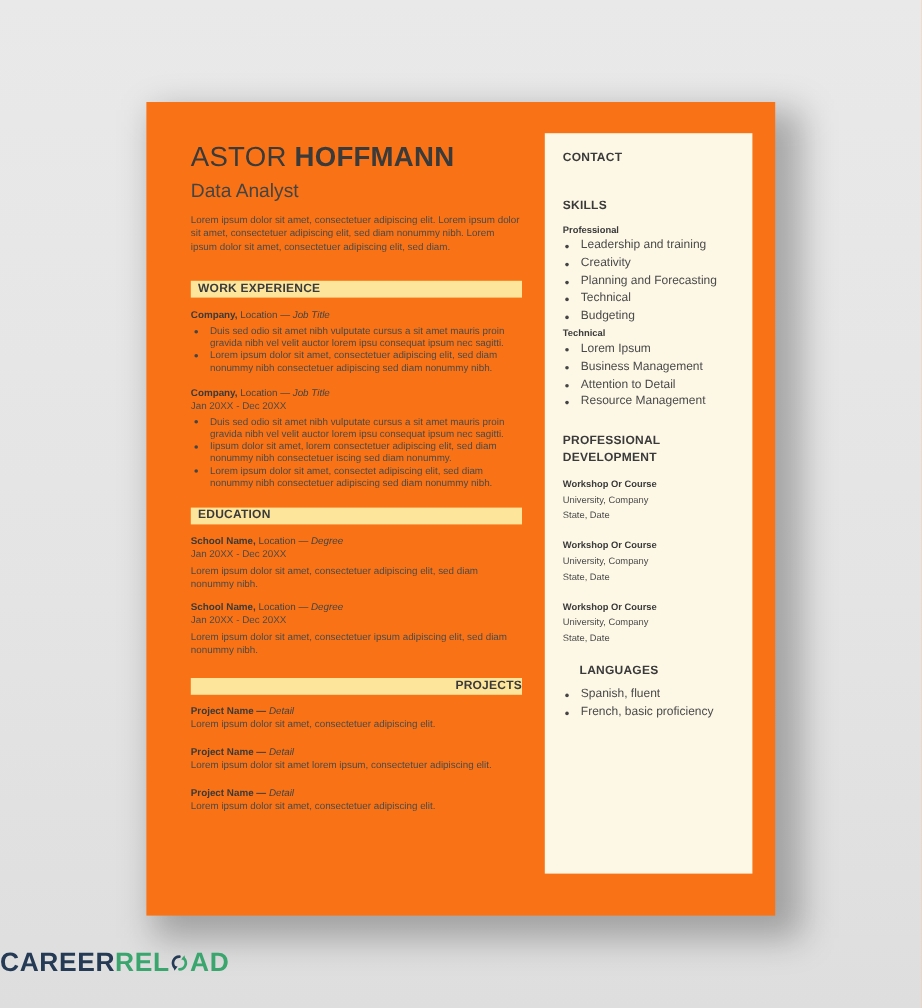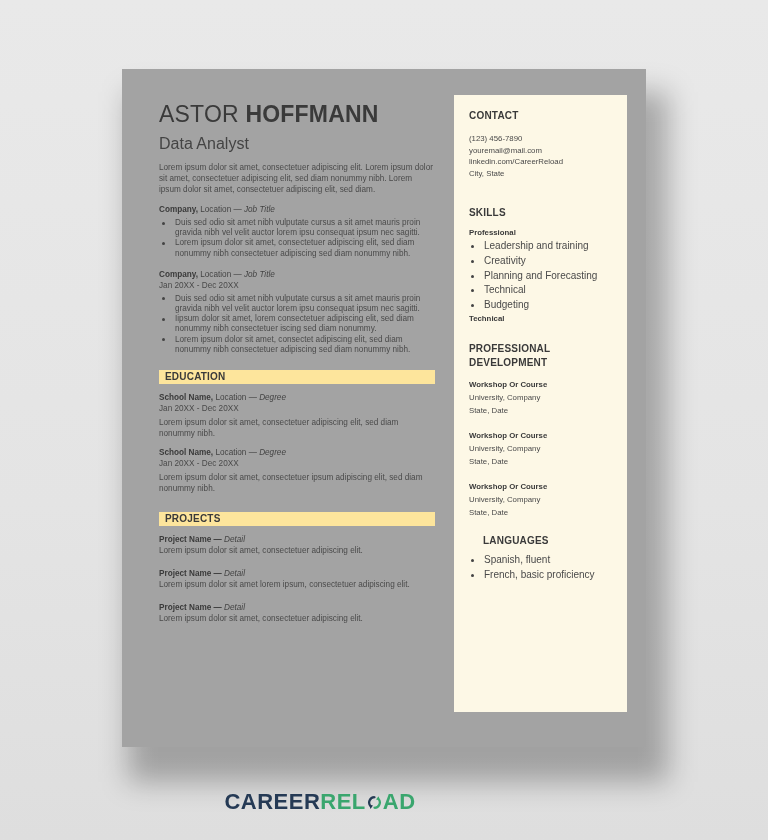--- a/index.html
+++ b/index.html
@@ -7,22 +7,22 @@
       width: 768px; height: 840px; overflow: hidden; position: relative;
       background: linear-gradient(180deg, #e9e9e9 0%, #e4e4e4 60%, #dedede 100%);
       font-family: "Liberation Sans", sans-serif;
       color: #444;
     }
     .shadow {
       position: absolute; left: 128px; top: 92px; width: 540px; height: 690px;
       background: rgba(0,0,0,0.28); filter: blur(14px);
     }
     .page {
-      position: absolute; left: 122px; top: 69px; width: 524px; height: 678px;
-      background: #a3a3a3;
+      position: absolute; left: 122px; top: 85px; width: 524px; height: 678px;
+      background: #f97316;
     }
     .main { position: absolute; left: 37px; top: 32px; width: 276px; }
     .name { font-size: 23px; color: #3a3a3a; letter-spacing: 0.2px; line-height: 26px; }
     .name b { font-weight: bold; }
     .title { font-size: 16px; color: #444; margin-top: 8px; }
     .summary { font-size: 8.2px; line-height: 11px; color: #4a4a4a; margin-top: 9px; }
     .sec-head {
       background: #fde59c; height: 14px; line-height: 14px;
       font-size: 10px; font-weight: bold; color: #3a3a3a; padding-left: 6px;
       letter-spacing: 0.2px;
@@ -54,40 +54,41 @@
       position: relative; padding-left: 15px; font-size: 10px; line-height: 14.8px; color: #4a4a4a;
     }
     .side-bullets li::before {
       content: ""; position: absolute; left: 2px; top: 6px; width: 3px; height: 3px;
       border-radius: 50%; background: #444;
     }
     .side-entry-title { font-size: 7.8px; font-weight: bold; color: #3a3a3a; line-height: 13px; }
     .side-entry-line { font-size: 7.8px; color: #4a4a4a; line-height: 13px; }
 
     .logo {
-      position: absolute; left: 0; width: 640px; top: 789px; text-align: center;
+      position: absolute; left: 0; width: 640px; top: 789px; 
       font-size: 22px; font-weight: bold; letter-spacing: 0.5px; line-height: 26px;
     }
     .logo .career { color: #253a55; }
     .logo .reload { color: #3aa66e; }
     .logo .o-icon {
       display: inline-block; width: 15px; height: 15px; vertical-align: -1px; margin: 0 1px;
     }
   </style>
 </head>
 <body>
 
 <div class="shadow"></div>
 
 <div class="page">
   <div class="main">
     <div class="name"><span>ASTOR</span> <b>HOFFMANN</b></div>
     <div class="title">Data Analyst</div>
     <div class="summary">Lorem ipsum dolor sit amet, consectetuer adipiscing elit. Lorem ipsum dolor sit amet, consectetuer adipiscing elit, sed diam nonummy nibh. Lorem ipsum dolor sit amet, consectetuer adipiscing elit, sed diam.</div>
 
+    <div class="sec-head" style="margin-top:23px;">WORK EXPERIENCE</div>
     <div style="margin-top:9px;">
       <div class="entry-head"><b>Company,</b><span> Location — </span><i>Job Title</i></div>
       <ul class="bullets">
         <li>Duis sed odio sit amet nibh vulputate cursus a sit amet mauris proin gravida nibh vel velit auctor lorem ipsu consequat ipsum nec sagitti.</li>
         <li>Lorem ipsum dolor sit amet, consectetuer adipiscing elit, sed diam nonummy nibh consectetuer adipiscing sed diam nonummy nibh.</li>
       </ul>
     </div>
     <div style="margin-top:10px;">
       <div class="entry-head"><b>Company,</b><span> Location — </span><i>Job Title</i></div>
       <div class="entry-date">Jan 20XX - Dec 20XX</div>
@@ -103,55 +104,55 @@
       <div class="entry-head"><b>School Name,</b><span> Location — </span><i>Degree</i></div>
       <div class="entry-date">Jan 20XX - Dec 20XX</div>
       <div class="para">Lorem ipsum dolor sit amet, consectetuer adipiscing elit, sed diam nonummy nibh.</div>
     </div>
     <div style="margin-top:8px;">
       <div class="entry-head"><b>School Name,</b><span> Location — </span><i>Degree</i></div>
       <div class="entry-date">Jan 20XX - Dec 20XX</div>
       <div class="para">Lorem ipsum dolor sit amet, consectetuer ipsum adipiscing elit, sed diam nonummy nibh.</div>
     </div>
 
-    <div class="sec-head" style="margin-top:18px;">PROJECTS</div>
+    <div class="sec-head" style="margin-top:18px;text-align:right;">PROJECTS</div>
     <div style="margin-top:8px;">
       <div class="entry-head"><b>Project Name — </b><i>Detail</i></div>
       <div class="entry-date">Lorem ipsum dolor sit amet, consectetuer adipiscing elit.</div>
     </div>
     <div style="margin-top:12px;">
       <div class="entry-head"><b>Project Name — </b><i>Detail</i></div>
       <div class="entry-date">Lorem ipsum dolor sit amet lorem ipsum, consectetuer adipiscing elit.</div>
     </div>
     <div style="margin-top:12px;">
       <div class="entry-head"><b>Project Name — </b><i>Detail</i></div>
       <div class="entry-date">Lorem ipsum dolor sit amet, consectetuer adipiscing elit.</div>
     </div>
   </div>
 
   <div class="side">
     <div class="side-inner">
       <div class="side-head">CONTACT</div>
-      <div style="margin-top:11px;">
-        <div class="side-text">(123) 456-7890</div>
-        <div class="side-text">youremail@mail.com</div>
-        <div class="side-text">linkedin.com/CareerReload</div>
-        <div class="side-text">City, State</div>
-      </div>
 
       <div class="side-head" style="margin-top:27px;">SKILLS</div>
       <div class="side-sub" style="margin-top:8px;">Professional</div>
       <ul class="side-bullets" style="margin-top:1px;">
         <li>Leadership and training</li>
         <li>Creativity</li>
         <li>Planning and Forecasting</li>
         <li>Technical</li>
         <li>Budgeting</li>
       </ul>
       <div class="side-sub" style="">Technical</div>
+      <ul class="side-bullets" style="margin-top:1px;">
+        <li>Lorem Ipsum</li>
+        <li>Business Management</li>
+        <li>Attention to Detail</li>
+        <li>Resource Management</li>
+      </ul>
 
       <div class="side-head" style="margin-top:18px; line-height:14px;">
         <div>PROFESSIONAL</div>
         <div>DEVELOPMENT</div>
       </div>
       <div style="margin-top:8px;">
         <div class="side-entry-title">Workshop Or Course</div>
         <div class="side-entry-line">University, Company</div>
         <div class="side-entry-line">State, Date</div>
       </div>

